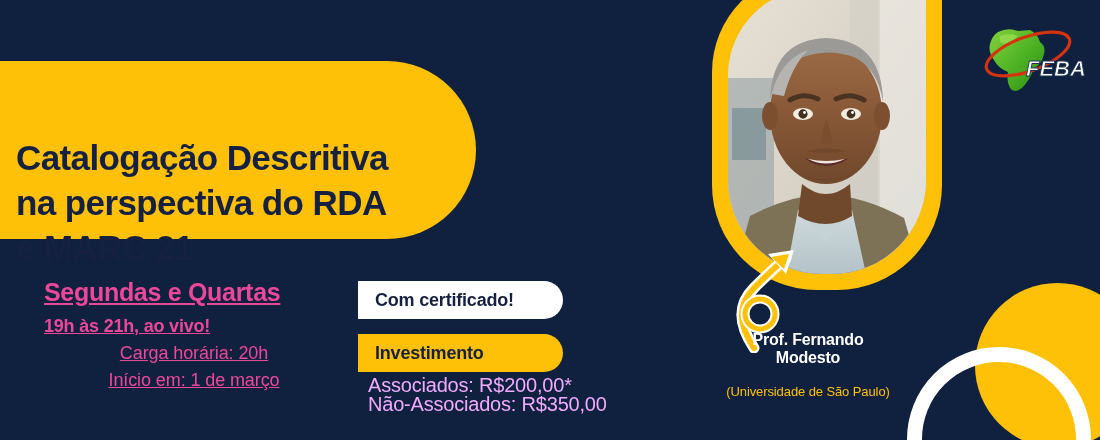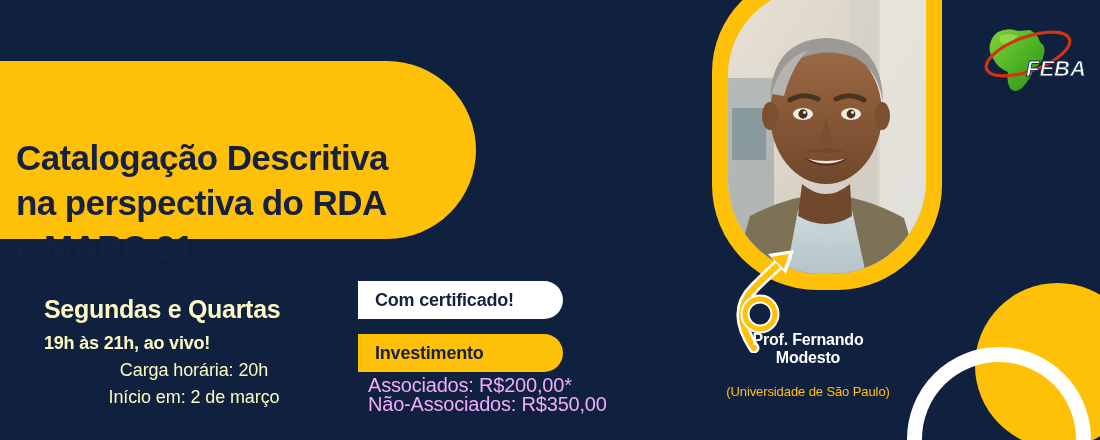--- a/index.html
+++ b/index.html
@@ -49,23 +49,24 @@
     font-size:35px;
     font-weight:bold;
     line-height:1.29;
     letter-spacing:-0.6px;
     margin-top:47px;
   }
 
   
   .schedule{
     position:absolute;
-    left:44px; top:294px;
+    left:44px; top:277px;
     width:300px;
-    color:#fef9c3;
+    color:#ec4899;
+    text-decoration:underline;
   }
   .schedule .s-head{
     font-size:25px;
     font-weight:bold;
     letter-spacing:-0.3px;
     line-height:1.2;
   }
   .schedule .s-sub{
     font-size:18px;
     font-weight:bold;
@@ -200,21 +201,21 @@
   <div class="title-text">
     <div>Catalogação Descritiva</div>
     <div>na perspectiva do RDA</div>
     <div>e MARC 21</div>
   </div>
 
   <div class="schedule">
     <div class="s-head">Segundas e Quartas</div>
     <div class="s-sub">19h às 21h, ao vivo!</div>
     <div class="s-line">Carga horária: 20h</div>
-    <div class="s-line">Início em: 2 de março</div>
+    <div class="s-line">Início em: 1 de março</div>
   </div>
 
   <div class="pill pill-invest">
     <span>Investimento</span>
   </div>
   <div class="pill pill-cert">
     <span>Com certificado!</span>
   </div>
 
   <div class="price-line price-1">Associados: R$200,00*</div>

